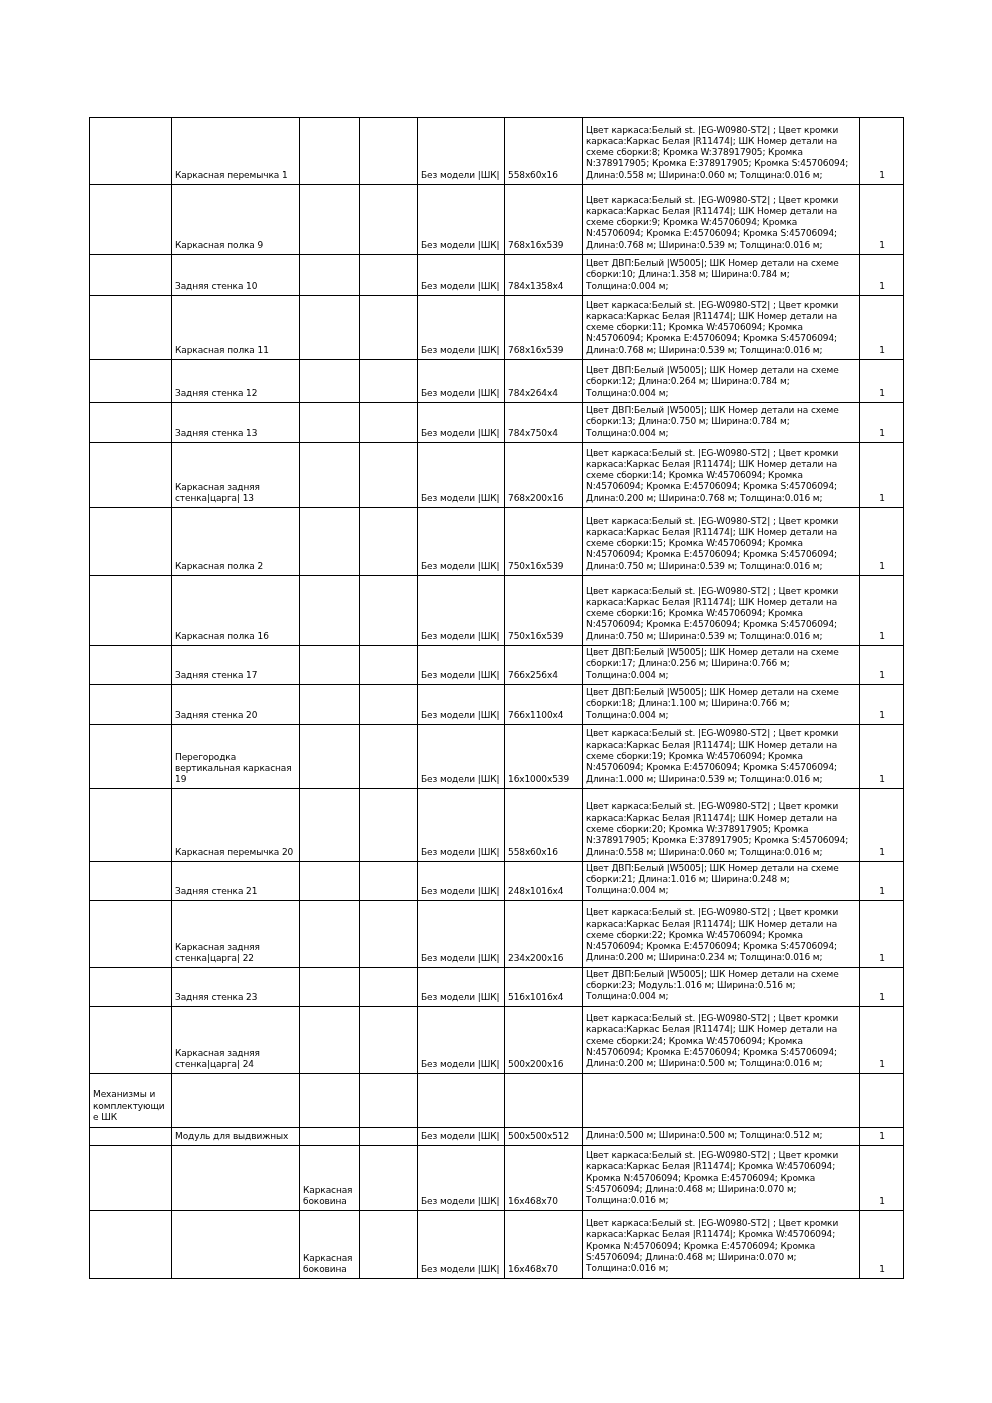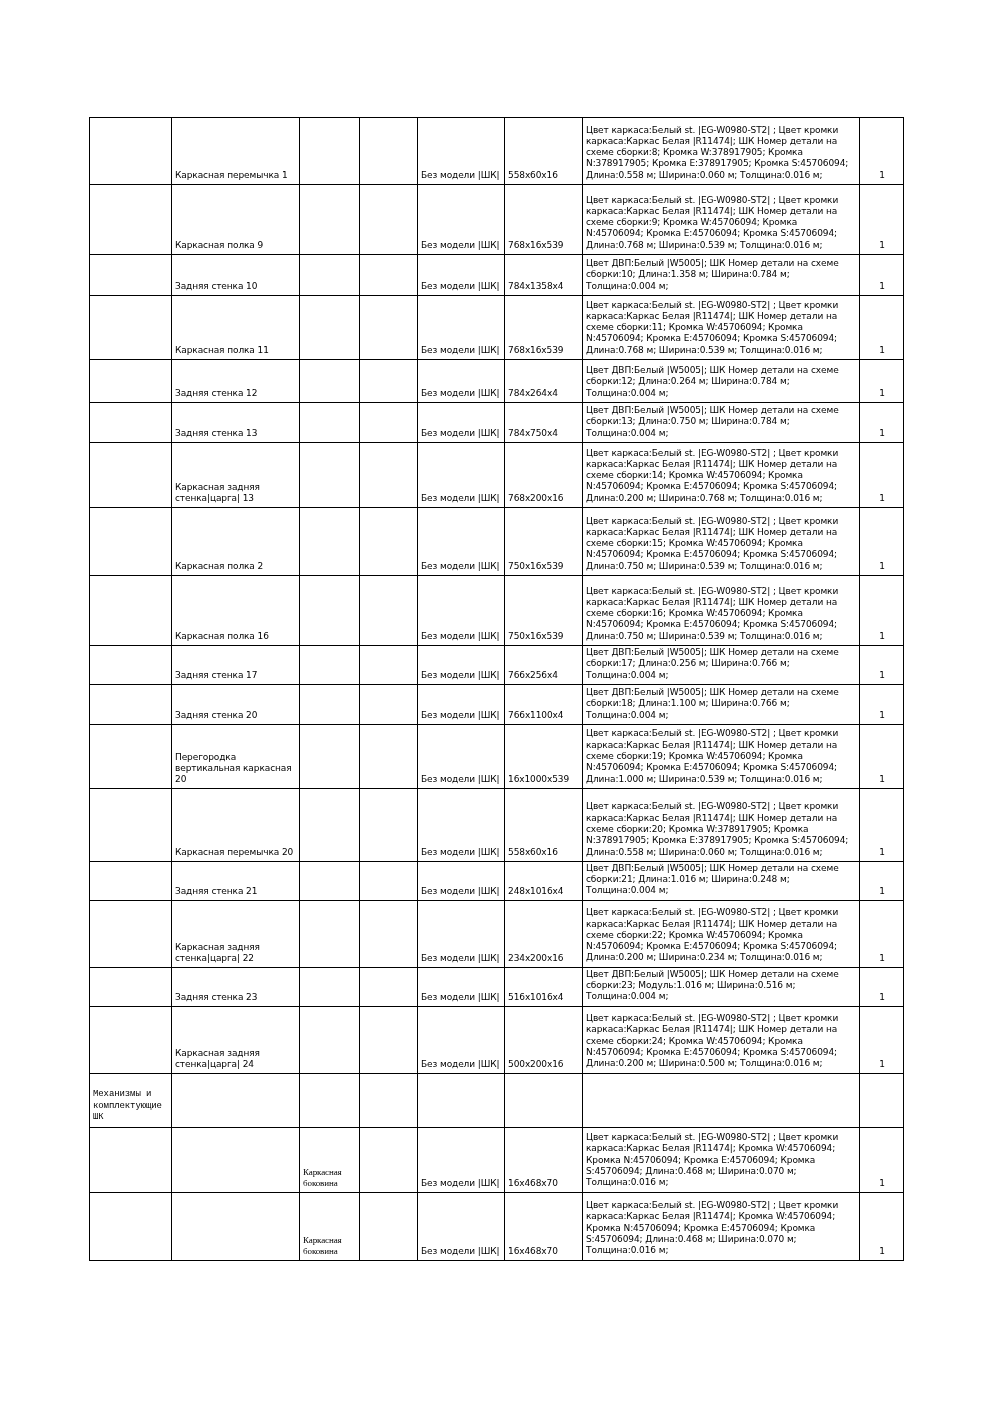--- a/index.html
+++ b/index.html
@@ -27,23 +27,23 @@
     line-height: 11px;
     letter-spacing: -0.1px;
   }
   table.spec td {
     border: 1px solid #000000;
     vertical-align: bottom;
     padding: 1px 2px 3px 3px;
     overflow: hidden;
     word-wrap: break-word;
   }
-  td.c-group  { vertical-align: middle; line-height: 11.5px; font-family: Liberation Mono, monospace; }
+  td.c-group  { vertical-align: middle; line-height: 11.5px; }
   td.c-name   { padding-right: 1px; }
-  td.c-sub    { padding-right: 1px; font-family: Liberation Serif, serif; }
+  td.c-sub    { padding-right: 1px; }
   td.c-model  { white-space: nowrap; }
   td.c-dims   { white-space: nowrap; }
   td.c-desc   { line-height: 11.3px; padding-top: 2px; }
   td.c-qty    { text-align: center; vertical-align: middle; padding: 0; }
 </style>
 </head>
 <body>
 
 <div class="sheet">
   <table class="spec">
@@ -163,21 +163,21 @@
     <td class="c-name">Задняя стенка 20</td>
     <td class="c-sub"></td>
     <td class="c-space"></td>
     <td class="c-model">Без модели |ШК|</td>
     <td class="c-dims">766x1100x4</td>
     <td class="c-desc">Цвет ДВП:Белый |W5005|; ШК Номер детали на схеме сборки:18; Длина:1.100 м; Ширина:0.766 м; Толщина:0.004 м;</td>
     <td class="c-qty">1</td>
   </tr>
         <tr style="height: 64px;">
     <td class="c-group"></td>
-    <td class="c-name">Перегородка вертикальная каркасная 20</td>
+    <td class="c-name">Перегородка вертикальная каркасная 19</td>
     <td class="c-sub"></td>
     <td class="c-space"></td>
     <td class="c-model">Без модели |ШК|</td>
     <td class="c-dims">16x1000x539</td>
     <td class="c-desc">Цвет каркаса:Белый st. |EG-W0980-ST2| ; Цвет кромки каркаса:Каркас Белая |R11474|; ШК Номер детали на схеме сборки:19; Кромка W:45706094; Кромка N:45706094; Кромка E:45706094; Кромка S:45706094; Длина:1.000 м; Ширина:0.539 м; Толщина:0.016 м;</td>
     <td class="c-qty">1</td>
   </tr>
         <tr style="height: 73px;">
     <td class="c-group"></td>
     <td class="c-name">Каркасная перемычка 20</td>
@@ -230,20 +230,30 @@
   </tr>
         <tr style="height: 54px;">
     <td class="c-group">Механизмы и комплектующие ШК</td>
     <td class="c-name"></td>
     <td class="c-sub"></td>
     <td class="c-space"></td>
     <td class="c-model"></td>
     <td class="c-dims"></td>
     <td class="c-desc"></td>
     <td class="c-qty"></td>
+  </tr>
+        <tr style="height: 18px;">
+    <td class="c-group"></td>
+    <td class="c-name">Модуль для выдвижных</td>
+    <td class="c-sub"></td>
+    <td class="c-space"></td>
+    <td class="c-model">Без модели |ШК|</td>
+    <td class="c-dims">500x500x512</td>
+    <td class="c-desc">Длина:0.500 м; Ширина:0.500 м; Толщина:0.512 м;</td>
+    <td class="c-qty">1</td>
   </tr>
         <tr style="height: 65px;">
     <td class="c-group"></td>
     <td class="c-name"></td>
     <td class="c-sub">Каркасная боковина</td>
     <td class="c-space"></td>
     <td class="c-model">Без модели |ШК|</td>
     <td class="c-dims">16x468x70</td>
     <td class="c-desc">Цвет каркаса:Белый st. |EG-W0980-ST2| ; Цвет кромки каркаса:Каркас Белая |R11474|; Кромка W:45706094; Кромка N:45706094; Кромка E:45706094; Кромка S:45706094; Длина:0.468 м; Ширина:0.070 м; Толщина:0.016 м;</td>
     <td class="c-qty">1</td>

